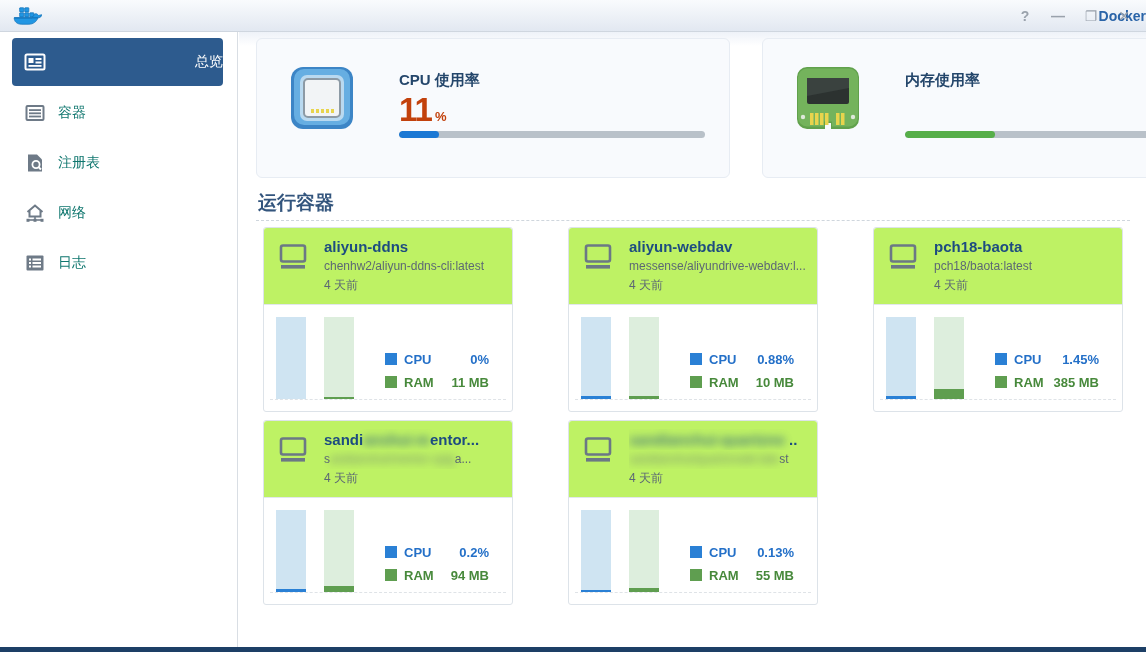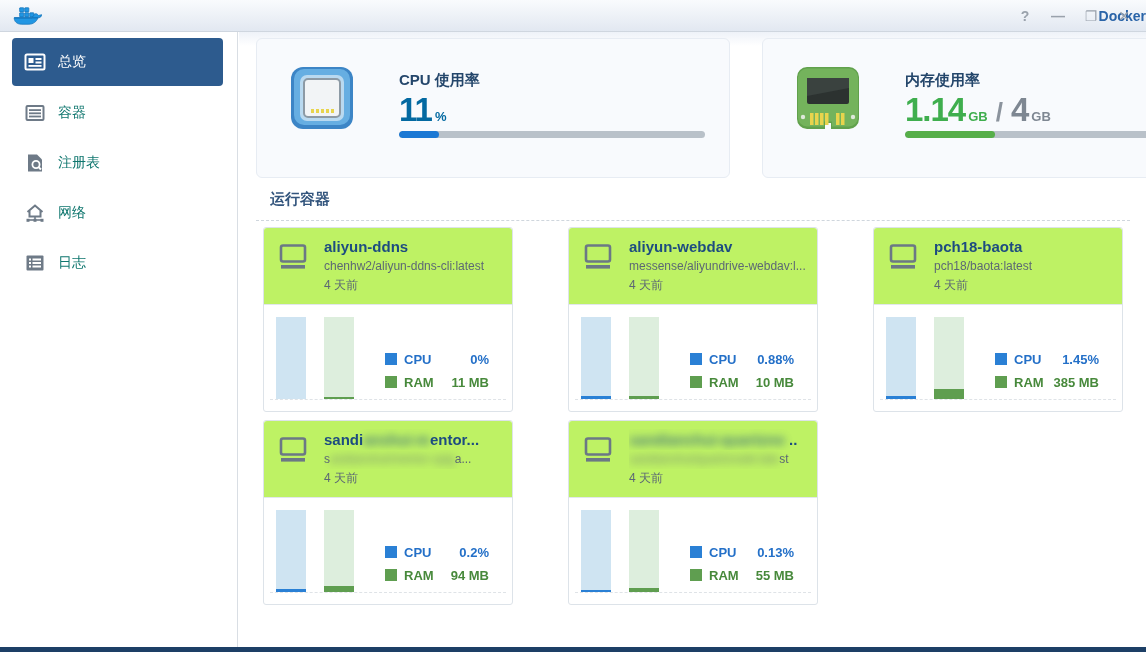--- a/index.html
+++ b/index.html
@@ -13,45 +13,45 @@
   .whale { position:absolute; left:12px; top:5px; width:30px; height:22px; }
   .win-title { position:absolute; left:0; right:0; text-align:right; font-size:14px; font-weight:bold; color:#2a64a8; }
   .win-controls { position:absolute; right:12px; top:0; height:32px; display:flex; align-items:center; gap:13px; }
   .win-btn { width:20px; height:20px; display:flex; align-items:center; justify-content:center;
     color:#9aa2ac; font-size:14px; font-weight:bold; cursor:pointer; }
 
   
   .sidebar { position:absolute; left:0; top:32px; width:238px; bottom:5px; background:#fff; border-right:1px solid #d9dee4; }
   .side-item { height:50px; display:flex; align-items:center; color:#0f766e; font-size:14px; cursor:pointer; }
   .side-item .s-icon { width:22px; height:22px; margin-left:24px; margin-right:12px; flex:none; }
-  .side-item.selected { height:48px; margin:6px 14px 2px 12px; background:#2d5b8e; border-radius:4px; color:#fff; }
+  .side-item.selected { height:48px; margin:6px 14px 2px 12px; background:#2d5b8e; border-radius:4px; color:#fff;justify-content:space-between; }
   .side-item.selected .s-icon { margin-left:12px; }
 
   
   .content { position:absolute; left:239px; top:32px; right:0; bottom:5px;
     background:linear-gradient(#eef2f8 0px,#ffffff 14px); }
 
   
   .stats-row { position:absolute; left:17px; top:6px; display:flex; gap:6px; }
   .stat-card { width:474px; height:140px; background:#f8fafd; border:1px solid #e7ecf3; border-radius:6px; position:relative; }
   .stat-card.mem { width:432px;margin-left:26px; }
   .stat-icon { position:absolute; left:32px; top:26px; width:66px; height:66px; }
   .stat-title { position:absolute; left:142px; top:32px; font-size:15px; font-weight:bold; color:#24466b; }
   .stat-value { position:absolute; left:142px; top:52px; white-space:nowrap; }
   .bignum { font-size:33px; font-weight:bold; letter-spacing:-1px; }
-  .blue { color:#0369a1; } .green { color:#3fae4e; } .gray { color:#7e8792; }
+  .blue { color:#c2410c; } .green { color:#3fae4e; } .gray { color:#7e8792; }
   .unit { font-size:13px; font-weight:bold; margin-left:3px; }
   .slash { font-size:26px; font-weight:bold; color:#8b939d; margin:0 8px; }
   .pbar { position:absolute; left:142px; right:24px; top:92px; height:7px; background:#b9c1c9; border-radius:4px; overflow:hidden; }
   .pbar .fill { height:100%; border-radius:4px; }
   .pbar .fill.cpu { background:#1b78d4; }
   .pbar .fill.mem { background:#56ae49; }
 
   
-  .section-title { position:absolute; left:19px; top:158px; font-size:15px; font-weight:bold; color:#33557d;margin-left:12px; }
+  .section-title { position:absolute; left:19px; top:158px; font-size:19px; font-weight:bold; color:#33557d; }
   .section-rule { position:absolute; left:17px; right:16px; top:188px; border-top:1px dashed #cfd6dd; }
   .cards-grid { position:absolute; left:24px; top:195px; width:862px; display:flex; flex-wrap:wrap; column-gap:55px; row-gap:8px; }
   .ccard { width:250px; height:185px; background:#fff; border:1px solid #dde3e9; border-radius:3px; position:relative; cursor:pointer; }
   .chead { height:77px; background:#bef264; border-bottom:1px solid #e2e7ec; border-radius:3px 3px 0 0; position:relative; }
   .cicon { position:absolute; left:13px; top:15px; width:32px; height:27px; }
   .ctext { position:absolute; left:60px; top:8px; right:8px; }
   .cname { font-size:15px; font-weight:bold; color:#1d4c80; white-space:nowrap; overflow:hidden; line-height:21px; }
   .cimage, .cage { font-size:12px; color:#5c6874; white-space:nowrap; overflow:hidden; line-height:19px; }
   .blur { filter:blur(4px); opacity:.75; }
   .baseline { position:absolute; left:6px; right:6px; bottom:11px; border-top:1px dashed #dfe3e7; }
@@ -191,23 +191,20 @@
             <rect x="20" y="48" width="3.5" height="12"></rect>
           <rect x="25" y="48" width="3.5" height="12"></rect>
             <rect x="30" y="48" width="3.5" height="12"></rect>
           <rect x="41" y="48" width="3.5" height="12"></rect>
             <rect x="46" y="48" width="3.5" height="12"></rect>
         </g>
         <circle cx="8" cy="52" r="2.2" fill="#dfe8da"></circle>
           <circle cx="58" cy="52" r="2.2" fill="#dfe8da"></circle>
       </svg>
       <div class="stat-title">内存使用率</div>
-      <div class="stat-value">
-        <span class="bignum green">1.14</span><span class="unit green">GB</span><span class="slash">/</span><span class="bignum gray">4</span><span class="unit gray">GB</span>
-      </div>
       <div class="pbar">
         <div class="fill mem" style="width: 34%;"></div>
       </div>
     </div>
   </div>
 
   <div class="section-title">运行容器</div>
   <div class="section-rule"></div>
 
   <div class="cards-grid">

